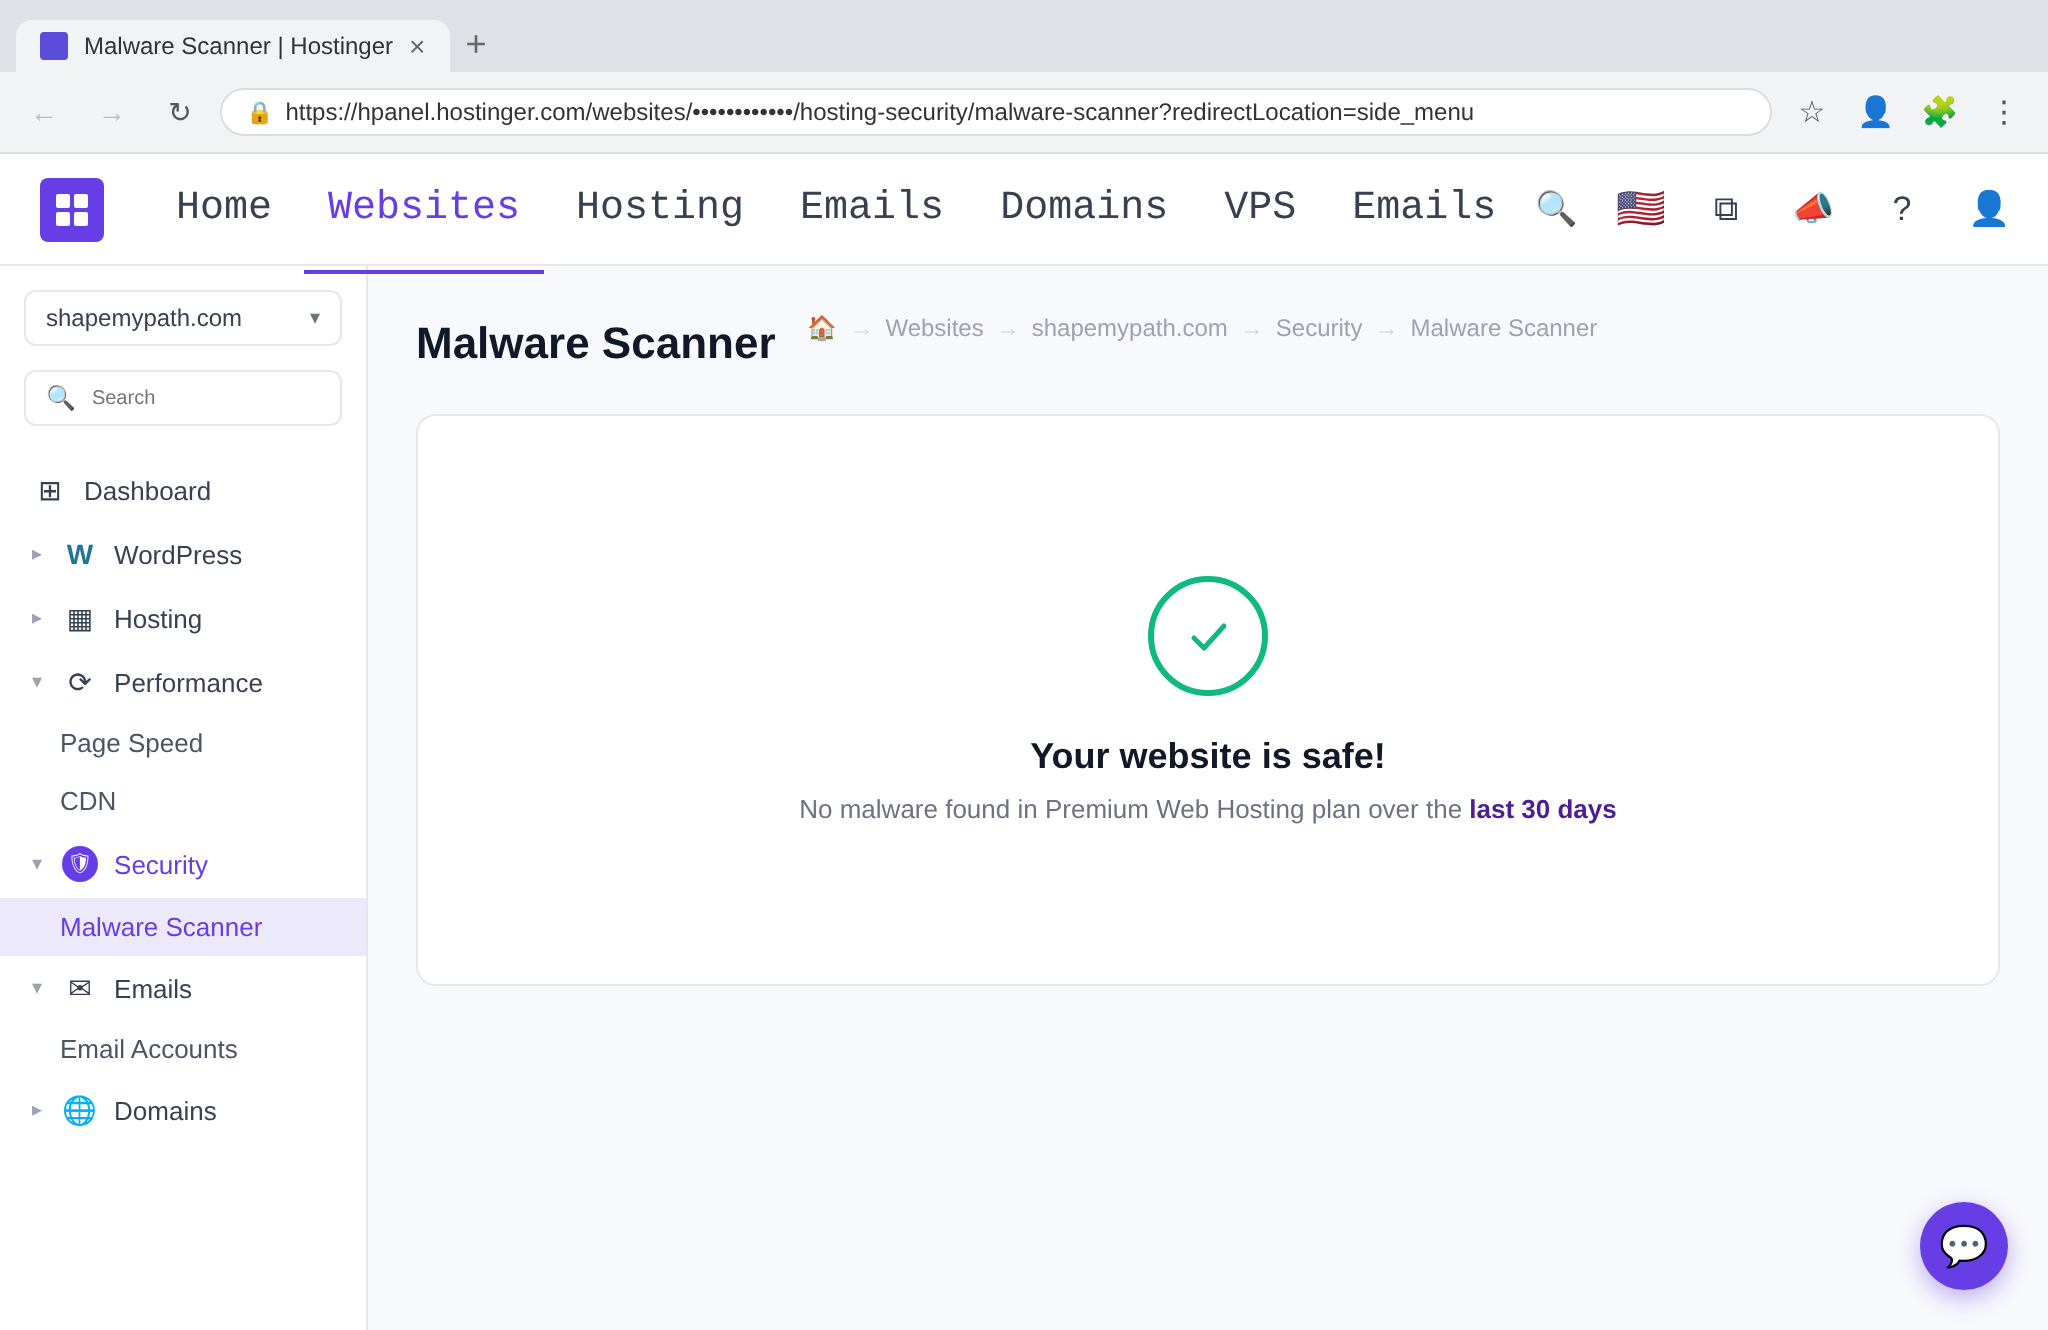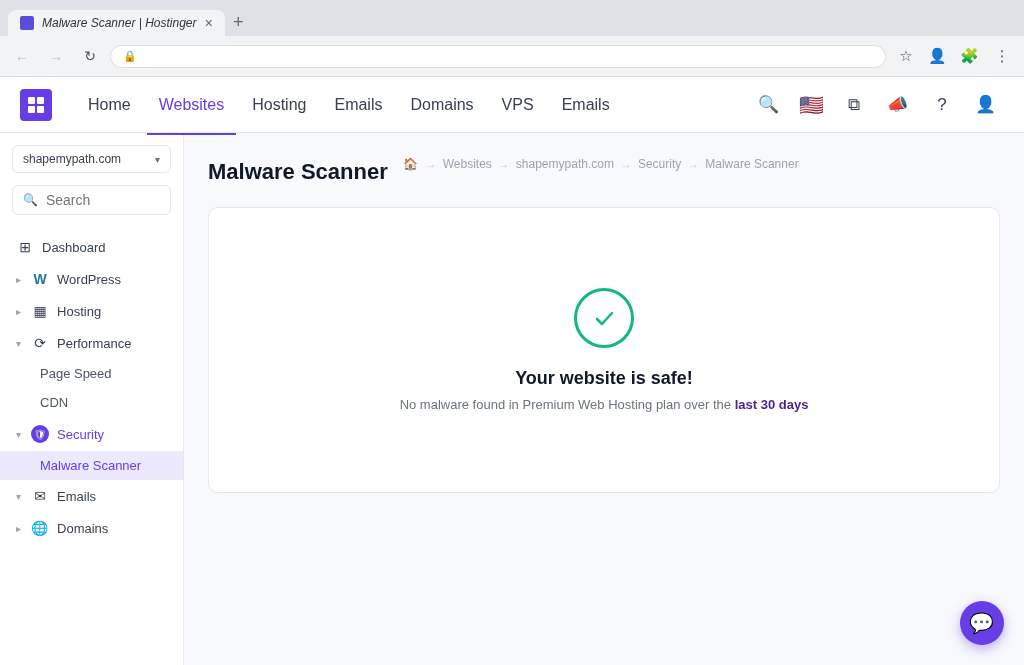--- a/index.html
+++ b/index.html
@@ -9,21 +9,20 @@
     .browser-chrome {
       background: #f1f3f4;
       border-bottom: 1px solid #ddd;
     }
     .browser-tabs {
       background: #dee1e6;
       display: flex;
       align-items: flex-end;
       padding: 8px 0 0 8px;
       height: 36px;
-      font-style: italic;
     }
     .browser-tab {
       background: #f1f3f4;
       border-radius: 8px 8px 0 0;
       padding: 6px 12px;
       display: flex;
       align-items: center;
       gap: 8px;
       font-size: 12px;
       color: #333;
@@ -149,24 +148,25 @@
     .nav-links {
       display: flex;
       align-items: center;
       gap: 4px;
       flex: 1;
     }
     .nav-link {
       padding: 8px 12px;
       color: #374151;
       text-decoration: none;
-      font-size: 16px;
+      font-size: 20px;
       border-radius: 4px;
       cursor: pointer;
       position: relative;
+      font-family: Liberation Mono, monospace;
     }
     .nav-link.active {
       color: #673de6;
       font-weight: 500;
     }
     .nav-link.active::after {
       content: '';
       position: absolute;
       bottom: -13px;
       left: 0;
@@ -239,21 +239,21 @@
       display: flex;
       align-items: center;
       gap: 8px;
       border: 1px solid #e5e7eb;
       border-radius: 6px;
       padding: 6px 10px;
     }
     .search-box input {
       border: none;
       outline: none;
-      font-size: 14px;
+      font-size: 10px;
       color: #374151;
       width: 100%;
       background: transparent;
     }
     .search-icon { color: #9ca3af; font-size: 12px; }
 
     .sidebar-item {
       display: flex;
       align-items: center;
       gap: 8px;
@@ -270,21 +270,21 @@
       gap: 8px;
       padding: 8px 16px;
       cursor: pointer;
       color: #374151;
       font-size: 13px;
       font-weight: 500;
     }
     .sidebar-section-header .item-icon { font-size: 14px; width: 18px; text-align: center; }
     .sidebar-section-header .chevron { color: #9ca3af; font-size: 10px; margin-right: 2px; }
     .sidebar-sub-item {
-      padding: 7px 16px 7px 40px;
+      padding: 7px 16px 7px 30px;
       cursor: pointer;
       color: #4b5563;
       font-size: 13px;
     }
     .sidebar-sub-item.active {
       background: #ede9fc;
       color: #673de6;
       font-weight: 500;
     }
     .security-icon {
@@ -396,20 +396,21 @@
       <span class="tab-close">×</span>
     </div>
     <span class="tab-new">+</span>
   </div>
   <div class="browser-toolbar">
     <button class="nav-btn disabled">←</button>
     <button class="nav-btn disabled">→</button>
     <button class="nav-btn">↻</button>
     <div class="address-bar">
       <span class="lock-icon">🔒</span>
+      <span class="url-text">https://hpanel.hostinger.com/websites/••••••••••••/hosting-security/malware-scanner?redirectLocation=side_menu</span>
     </div>
     <div class="toolbar-actions">
       <button class="toolbar-action-btn">☆</button>
       <button class="toolbar-action-btn">👤</button>
       <button class="toolbar-action-btn">🧩</button>
       <button class="toolbar-action-btn">⋮</button>
     </div>
   </div>
 </div>
 
@@ -487,20 +488,21 @@
         <div class="security-icon">🛡</div>
         <span style="color:#673de6;">Security</span>
       </div>
       <div class="sidebar-sub-item active">Malware Scanner</div>
 
       <div class="sidebar-section-header">
         <span class="chevron">▾</span>
         <span class="item-icon">✉</span>
         <span>Emails</span>
       </div>
+      <div class="sidebar-sub-item">Email Accounts</div>
 
       <div class="sidebar-section-header">
         <span class="chevron">▸</span>
         <span class="item-icon">🌐</span>
         <span>Domains</span>
       </div>
     </aside>
 
     <main class="page-content">
       <div class="page-title-row">

